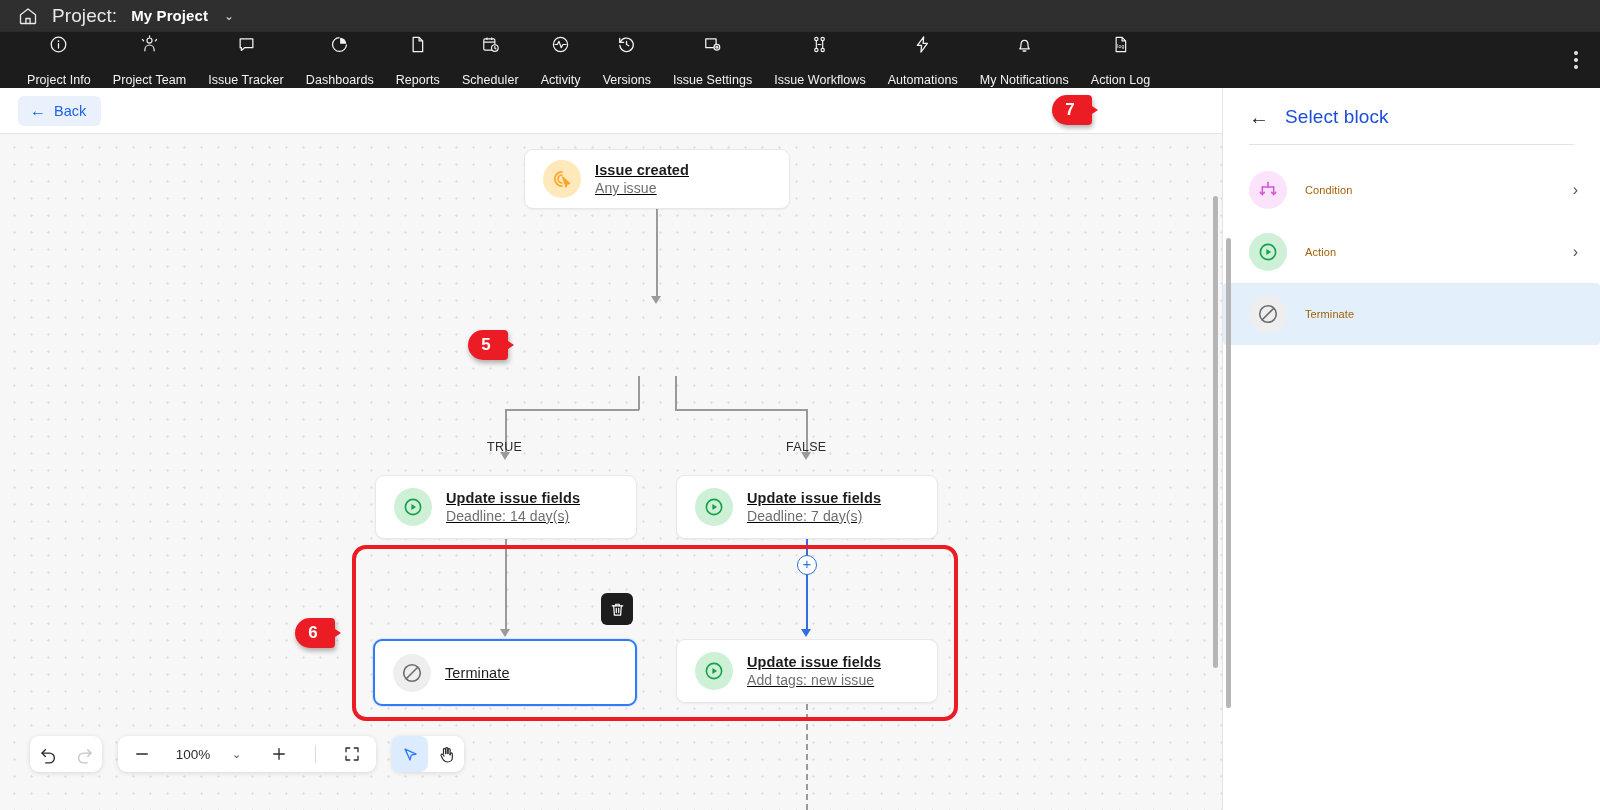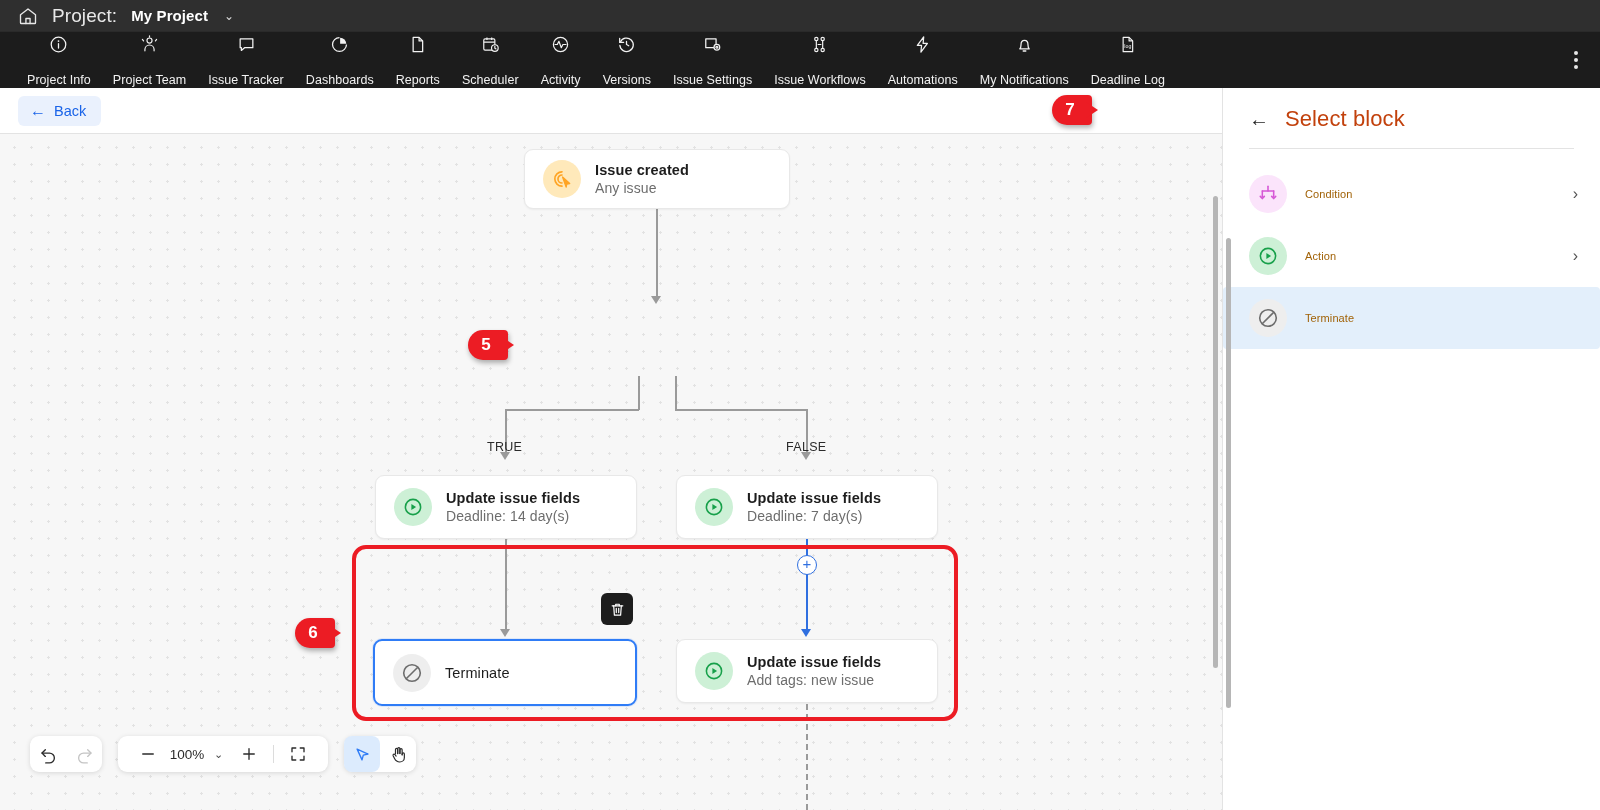--- a/index.html
+++ b/index.html
@@ -126,20 +126,21 @@
   
   .node {
     position: absolute;
     background: #ffffff;
     border: 1px solid #e8e8e8;
     border-radius: 9px;
     display: flex; align-items: center; gap: 14px;
     padding: 16px 18px;
     box-shadow: 0 1px 2px rgba(0,0,0,.05);
     cursor: pointer;
+    text-decoration: underline;
   }
   .node.selected { border: 2px solid #2f7cf6; box-shadow: 0 0 0 1px rgba(47,124,246,.12); }
   .node-ico { width: 38px; height: 38px; border-radius: 50%; flex: 0 0 38px;
               display: flex; align-items: center; justify-content: center; }
   .ico-trigger { background: #ffe9ba; }
   .ico-cond { background: #fbe4fb; }
   .ico-action { background: #cdf0d6; }
   .ico-term { background: #eeeeee; }
   .node-txt { display: flex; flex-direction: column; gap: 2px; }
   .node-title { font-size: 14.5px; font-weight: bold; color: #1d1d1d; letter-spacing: .1px; }
@@ -189,38 +190,38 @@
   .tool-group {
     background: #ffffff; border-radius: 9px;
     box-shadow: 0 1px 5px rgba(0,0,0,.13);
     display: flex; align-items: center; height: 36px;
   }
   .tool-btn {
     display: flex; align-items: center; justify-content: center;
     width: 36px; height: 36px; cursor: pointer; border: none; background: none;
     border-radius: 8px;
   }
-  .zoom-group { padding: 0 12px; gap: 2px; }
+  .zoom-group { padding: 0 6px; gap: 14px; }
   .zoom-pct { font-size: 13.5px; color: #2b2b2b; min-width: 38px; text-align: center; }
   .zoom-caret { font-size: 11px; color: #4a4a4a; padding: 0 6px; cursor: pointer; }
   .divider-v { width: 1px; height: 18px; background: #dcdcdc; margin: 0 4px; }
   .tool-btn.active { background: #dcebfd; }
 
   
   .sidebar {
     position: absolute; right: 0; top: 88px; width: 378px; height: 722px;
     background: #ffffff;
     border-left: 1px solid #e3e3e3;
   }
   .sb-header {
     display: flex; align-items: center; gap: 16px;
     padding: 18px 26px 16px 26px;
   }
   .sb-back { font-size: 20px; color: #1d1d1d; cursor: pointer; line-height: 1; }
-  .sb-title { font-size: 22px; color: #c2410c; letter-spacing: .1px; text-align: center; }
+  .sb-title { font-size: 19px; color: #1d4ed8; letter-spacing: .1px; text-align: center; }
   .sb-rule { height: 1px; background: #e3e3e3; margin: 0 26px 0 26px; }
   .sb-list { padding-top: 14px; }
   .sb-item {
     display: flex; align-items: center; gap: 18px;
     padding: 12px 22px 12px 26px;
     cursor: pointer;
     border-radius: 4px;
   }
   .sb-item.active { background: #e3effb; }
   .sb-ico { width: 38px; height: 38px; border-radius: 50%; flex: 0 0 38px;
@@ -380,21 +381,21 @@
     </div>
 
     <div class="nav-item">
       <span class="nav-ico">
         <svg width="19" height="19" viewBox="0 0 24 24" fill="none" stroke="#f2f2f2" stroke-width="1.5" stroke-linejoin="round">
             <path d="M6.5 3h7.5l4.5 4.5V21h-12z"></path>
             <path d="M14 3v4.5h4.5"></path>
             <text x="8" y="17" font-size="6.6" fill="#f2f2f2" stroke="none" font-family="Liberation Sans">log</text>
           </svg>
       </span>
-      <span class="nav-label">Deadline Log</span>
+      <span class="nav-label">Action Log</span>
     </div>
 
     <div class="nav-kebab">
       <i></i>
         <i></i>
         <i></i>
     </div>
   </div>
 
   <div class="action-bar">

